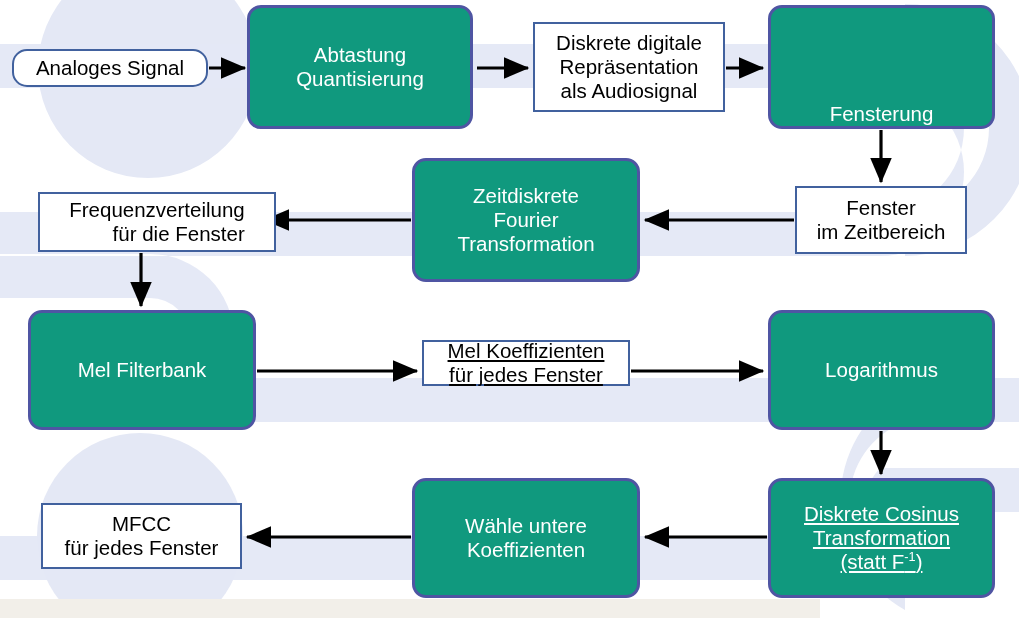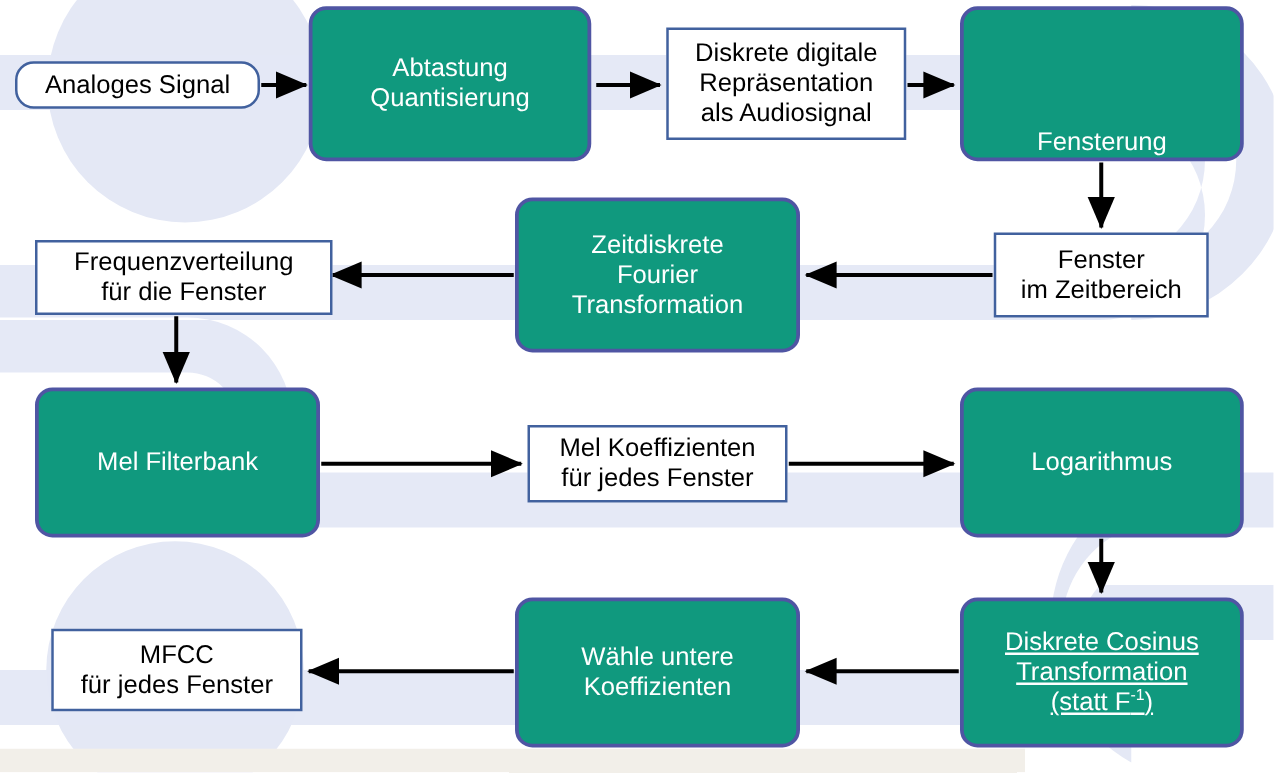--- a/index.html
+++ b/index.html
@@ -157,28 +157,28 @@
   </div>
   <div class="node node-data" style="left: 795px; top: 186px; width: 172px; height: 68px;">
     <span class="node-label">Fenster
 im Zeitbereich</span>
   </div>
   <div class="node node-proc" style="left: 412px; top: 158px; width: 228px; height: 124px;">
     <span class="node-label">Zeitdiskrete
 Fourier
 Transformation</span>
   </div>
-  <div class="node node-data" style="left: 28px; top: 192px; width: 238px; height: 60px;">
+  <div class="node node-data" style="left: 38px; top: 192px; width: 238px; height: 60px; text-align: right;">
     <span class="node-label">Frequenzverteilung
 für die Fenster</span>
   </div>
   <div class="node node-proc" style="left: 28px; top: 310px; width: 228px; height: 120px; text-align: right;">
     <span class="node-label">Mel Filterbank</span>
   </div>
-  <div class="node node-data" style="left: 422px; top: 340px; width: 208px; height: 62px;">
+  <div class="node node-data" style="left: 422px; top: 340px; width: 208px; height: 46px; text-decoration: underline;">
     <span class="node-label">Mel Koeffizienten
 für jedes Fenster</span>
   </div>
   <div class="node node-proc" style="left: 768px; top: 310px; width: 227px; height: 120px;">
     <span class="node-label">Logarithmus</span>
   </div>
   <div class="node node-proc" style="left: 768px; top: 478px; width: 227px; height: 120px; text-decoration: underline;">
     <span class="node-label">Diskrete Cosinus<br>Transformation<br>(statt F<sup>-1</sup>)</span>
   </div>
   <div class="node node-proc" style="left: 412px; top: 478px; width: 228px; height: 120px;">

